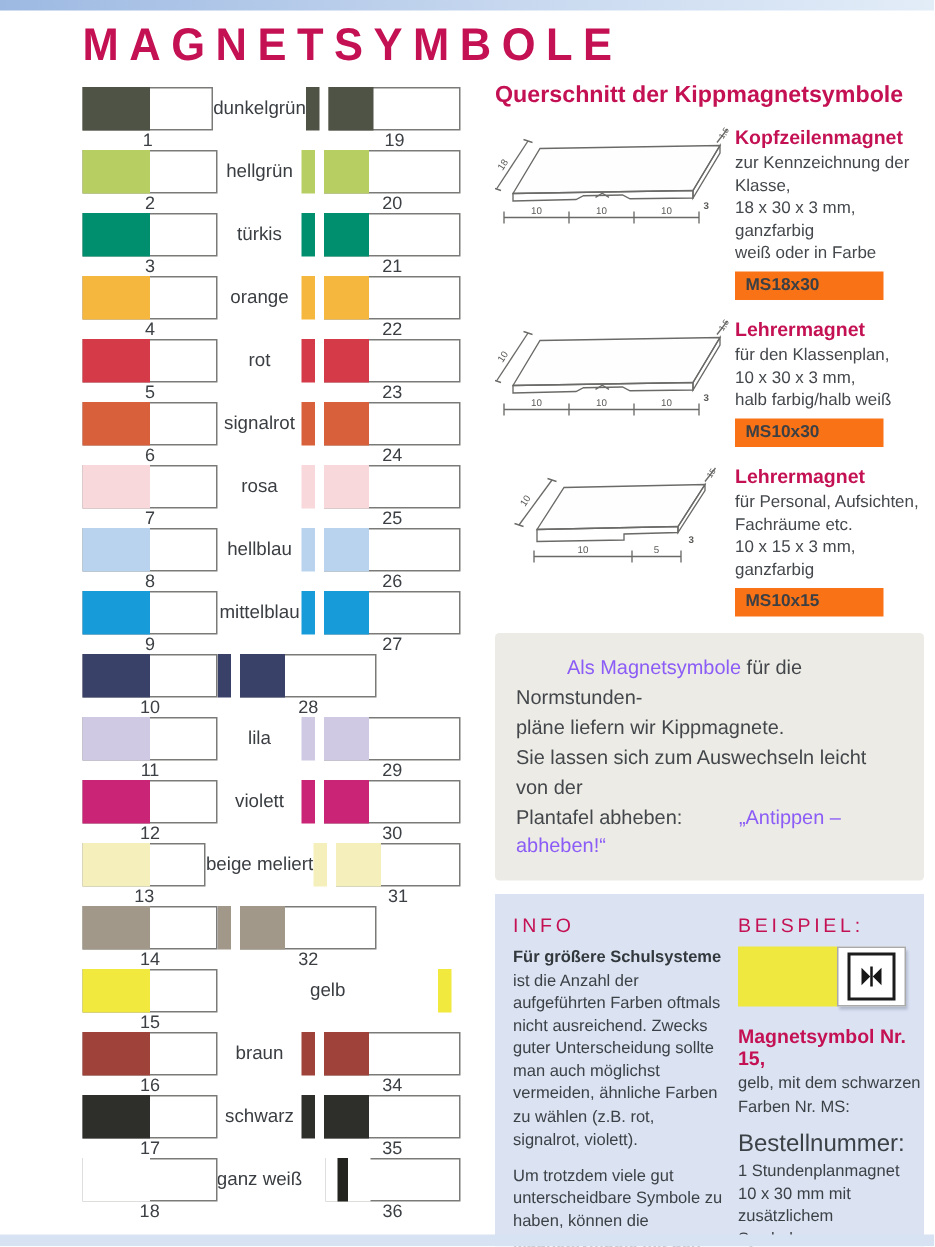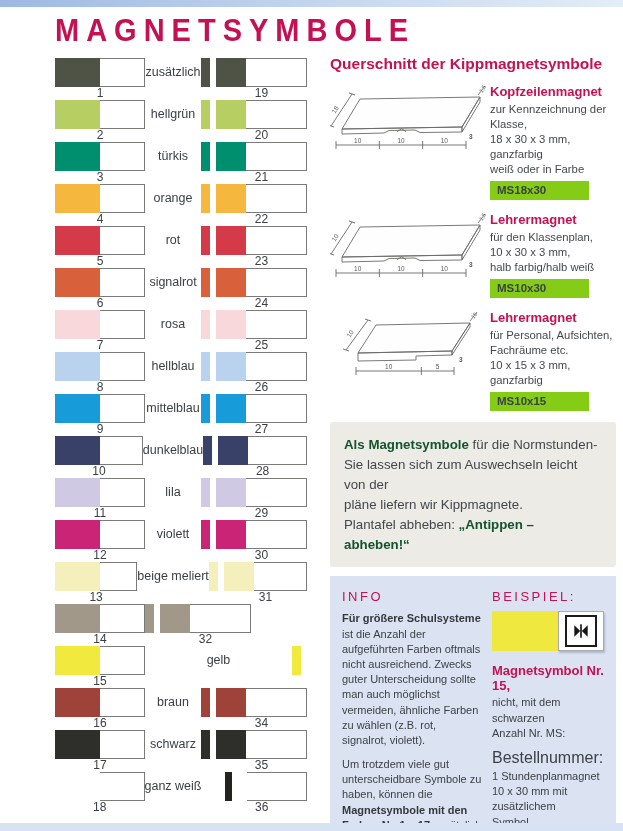--- a/index.html
+++ b/index.html
@@ -26,29 +26,29 @@
   .num{font-size:12px;color:#3c4044;text-align:center;margin-top:0px;line-height:13px;}
   .lbl{flex:1;text-align:center;font-size:12.5px;line-height:29px;color:#3a3e42;white-space:nowrap;}
   .strip{width:9px;height:29px;margin-right:6px;flex:none;}
   
   .rightcol{position:absolute;left:330px;top:55px;width:286px;}
   .xheading{font-size:15.5px;font-weight:700;color:#c41153;margin:0 0 10px 0;}
   .product{display:flex;margin-bottom:11px;}
   .diagram{flex:none;}
   .ptext{width:126px;margin-left:2px;font-size:11.3px;line-height:1.32;color:#44484c;}
   .ptitle{font-size:13px;font-weight:700;color:#c41153;margin-bottom:2px;}
-  .pcode{margin-top:4px;background:#84cc16;color:#3c4044;font-weight:700;font-size:11.5px;
+  .pcode{margin-top:4px;background:#f97316;color:#3c4044;font-weight:700;font-size:11.5px;
     padding:2px 7px;display:inline-block;min-width:85px;}
   .diagram text{fill:#5a5a58;font-family:"Liberation Sans",sans-serif;}
   .diagram path,.diagram line,.diagram polygon{stroke:#6a6a68;fill:none;stroke-width:0.9;}
   .diagram polygon.face{fill:#fefefe;}
   
   .notebox{background:#ecebe5;border-radius:3px;padding:13px 14px;margin-top:4px;
     font-size:13.3px;line-height:1.5;color:#43474b;}
-  .accent{color:#14532d;font-weight:700;}
+  .accent{color:#8b5cf6;font-weight:400;margin-left:34px;}
   
   .infobox{background:#dbe3f3;margin-top:9px;padding:13px 12px 16px 12px;display:flex;box-sizing:border-box;min-height:345px;}
   .infoleft{width:140px;flex:none;}
   .inforight{width:122px;margin-left:10px;flex:none;}
   .stencil{font-size:13px;font-weight:400;letter-spacing:2.5px;color:#c41153;margin-bottom:7px;}
   .infobox p{font-size:11px;line-height:1.38;margin:0 0 9px 0;color:#3c4146;}
   .infobox b{color:#33383d;}
   .exgraphic{display:flex;margin:6px 0 12px 0;height:40px;}
   .exyellow{width:66px;height:40px;}
   .exwhite{width:46px;height:40px;background:#fff;border:1px solid #aaa;box-sizing:border-box;
@@ -69,21 +69,21 @@
   <div class="title">MAGNETSYMBOLE</div>
 
   <div class="swpanel" id="swpanel">
   <div class="crow">
     <div class="cell w90">
       <div class="swatch">
             <div class="fill" style="background: rgb(78, 83, 69);"></div>
           </div>
       <div class="num num-l">1</div>
     </div>
-    <div class="lbl">zusätzlich</div>
+    <div class="lbl">dunkelgrün</div>
     <div class="strip" style="background: rgb(78, 83, 69);"></div>
     <div class="cell w70">
       <div class="swatch">
             <div class="fill fill-r" style="background: rgb(78, 83, 69);"></div>
           </div>
       <div class="num num-r">19</div>
     </div>
   </div>
 
   <div class="crow">
@@ -222,21 +222,20 @@
     </div>
   </div>
 
   <div class="crow">
     <div class="cell w90">
       <div class="swatch">
             <div class="fill" style="background: rgb(58, 65, 105);"></div>
           </div>
       <div class="num num-l">10</div>
     </div>
-    <div class="lbl">dunkelblau</div>
     <div class="strip" style="background: rgb(58, 65, 105);"></div>
     <div class="cell w70">
       <div class="swatch">
             <div class="fill fill-r" style="background: rgb(58, 65, 105);"></div>
           </div>
       <div class="num num-r">28</div>
     </div>
   </div>
 
   <div class="crow">
@@ -466,22 +465,22 @@
               <div>Fachräume etc.</div>
               <div>10 x 15 x 3 mm, ganzfarbig</div>
             </div>
       <div class="pcode">MS10x15</div>
     </div>
   </div>
 </div>
 
     <div class="notebox" id="notebox">
         <div><span class="accent">Als Magnetsymbole</span><span> für die Normstunden-</span></div>
+        <div><span>pläne liefern wir Kippmagnete.</span></div>
         <div><span>Sie lassen sich zum Auswechseln leicht von der</span></div>
-        <div><span>pläne liefern wir Kippmagnete.</span></div>
         <div><span>Plantafel abheben: </span><span class="accent">„Antippen – abheben!“</span></div>
       </div>
 
     <div class="infobox">
       <div class="infoleft">
         <div class="stencil">INFO</div>
         <div id="infoparas">
             <p><b>Für größere Schulsysteme</b><span> ist die Anzahl der aufgeführten Farben oftmals nicht ausreichend. Zwecks guter Unterscheidung sollte man auch möglichst vermeiden, ähnliche Farben zu wählen (z.B. rot, signalrot, violett).</span></p>
             <p><span>Um trotzdem viele gut unterscheidbare Symbole zu haben, können die </span><b>Magnetsymbole mit den Farben Nr. 1 – 17</b><span> zusätzlich mit den auf Seite 1095 aufgeführten Symbolen versehen werden.</span></p>
           </div>
@@ -495,22 +494,22 @@
               <svg width="20" height="20" viewBox="0 0 24 24">
                 <polygon points="4,5 4,19 11,12" fill="#161616"></polygon>
                 <polygon points="20,5 20,19 13,12" fill="#161616"></polygon>
                 <rect x="11" y="4" width="2" height="16" fill="#161616"></rect>
               </svg>
             </div>
           </div>
         </div>
         <div class="extitle">Magnetsymbol Nr. 15,</div>
         <div class="exsub" id="exsub">
-            <div>nicht, mit dem schwarzen</div>
-            <div>Anzahl Nr. MS:</div>
+            <div>gelb, mit dem schwarzen</div>
+            <div>Farben Nr. MS:</div>
           </div>
         <div class="exorder">Bestellnummer:</div>
         <div id="orderitems">
   <div class="orderitem">
     <div class="olines">
                 <div>1 Stundenplanmagnet</div>
                 <div>10 x 30 mm mit zusätzlichem</div>
                 <div>Symbol</div>
               </div>
     <div class="ocode">MS10x30 S</div>

